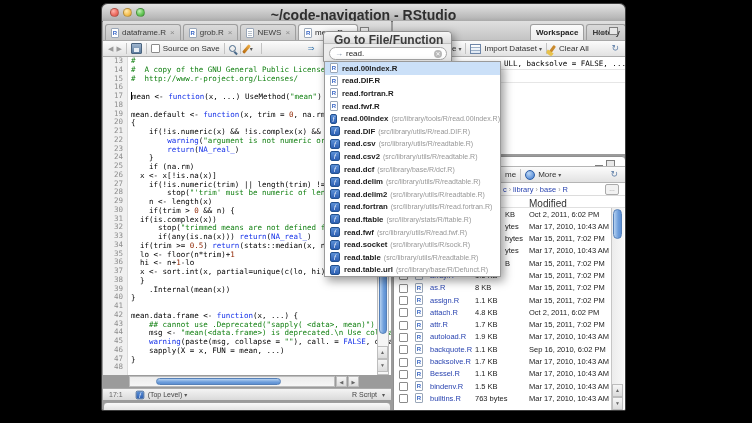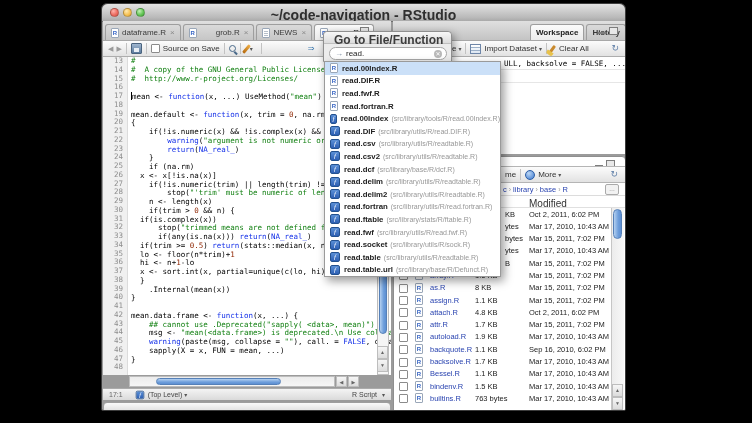--- a/index.html
+++ b/index.html
@@ -110,21 +110,21 @@
   </div>
 
   <div id="src-col">
     <div class="tabbar" id="src-tabbar" style="left:0;top:0;width:100%;">
       <span id="src-tabs"><span class="tab">
               <span class="doc-icon">R</span>
               <span class="lbl" style="margin-left: 3px;">dataframe.R</span>
               <span class="close">×</span>
             </span><span class="tab">
               <span class="doc-icon">R</span>
-              <span class="lbl" style="margin-left: 19px; text-align: right;">grob.R</span>
+              <span class="lbl" style="margin-left: 3px; text-align: right;">grob.R</span>
               <span class="close">×</span>
             </span><span class="tab">
               <span class="doc-icon plain">R</span>
               <span class="lbl" style="margin-left: 3px;">NEWS</span>
               <span class="close">×</span>
             </span><span class="tab active">
               <span class="doc-icon">R</span>
               <span class="lbl" style="margin-left: 3px;">mean.R</span>
               <span class="close">×</span>
             </span></span>
@@ -354,25 +354,25 @@
         <div class="pi sel">
           <span class="doc-icon">R</span>
           <span class="nm">read.00Index.R</span>
         </div>
         <div class="pi">
           <span class="doc-icon">R</span>
           <span class="nm">read.DIF.R</span>
         </div>
         <div class="pi">
           <span class="doc-icon">R</span>
+          <span class="nm">read.fortran.R</span>
+        </div>
+        <div class="pi">
+          <span class="doc-icon">R</span>
           <span class="nm">read.fwf.R</span>
-        </div>
-        <div class="pi">
-          <span class="doc-icon">R</span>
-          <span class="nm">read.fortran.R</span>
         </div>
         <div class="pi">
           <span class="fn-icon">f</span>
           <span class="nm">read.00Index</span>
           <span class="pth">(src/library/tools/R/read.00Index.R)</span>
         </div>
         <div class="pi">
           <span class="fn-icon">f</span>
           <span class="nm">read.DIF</span>
           <span class="pth">(src/library/utils/R/read.DIF.R)</span>

